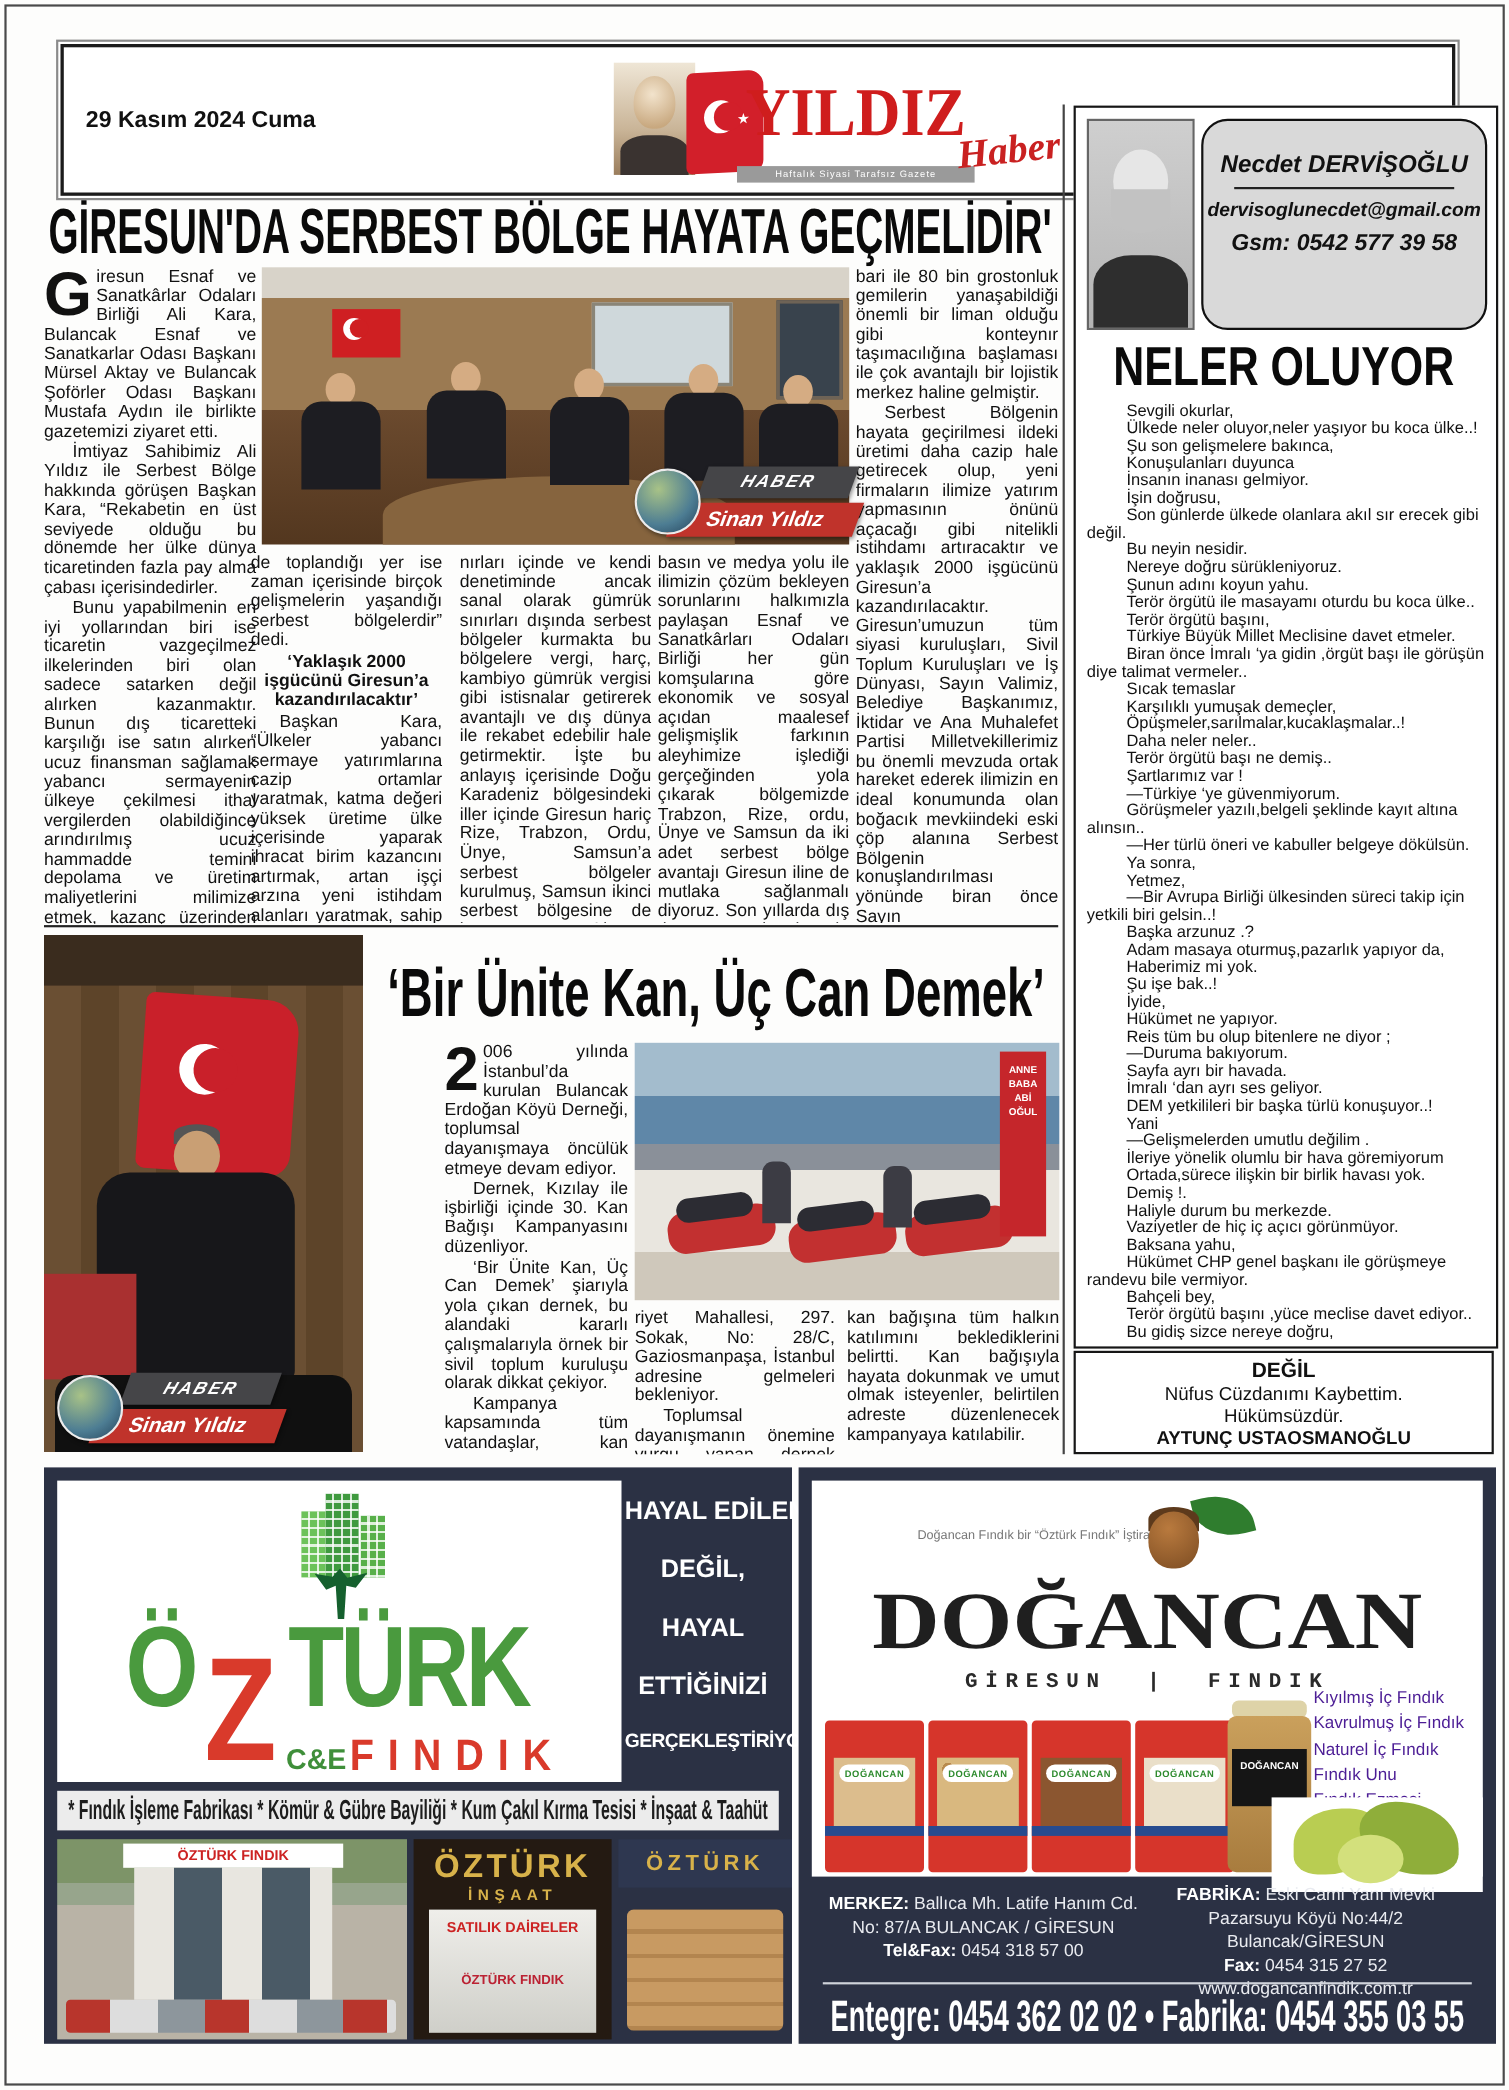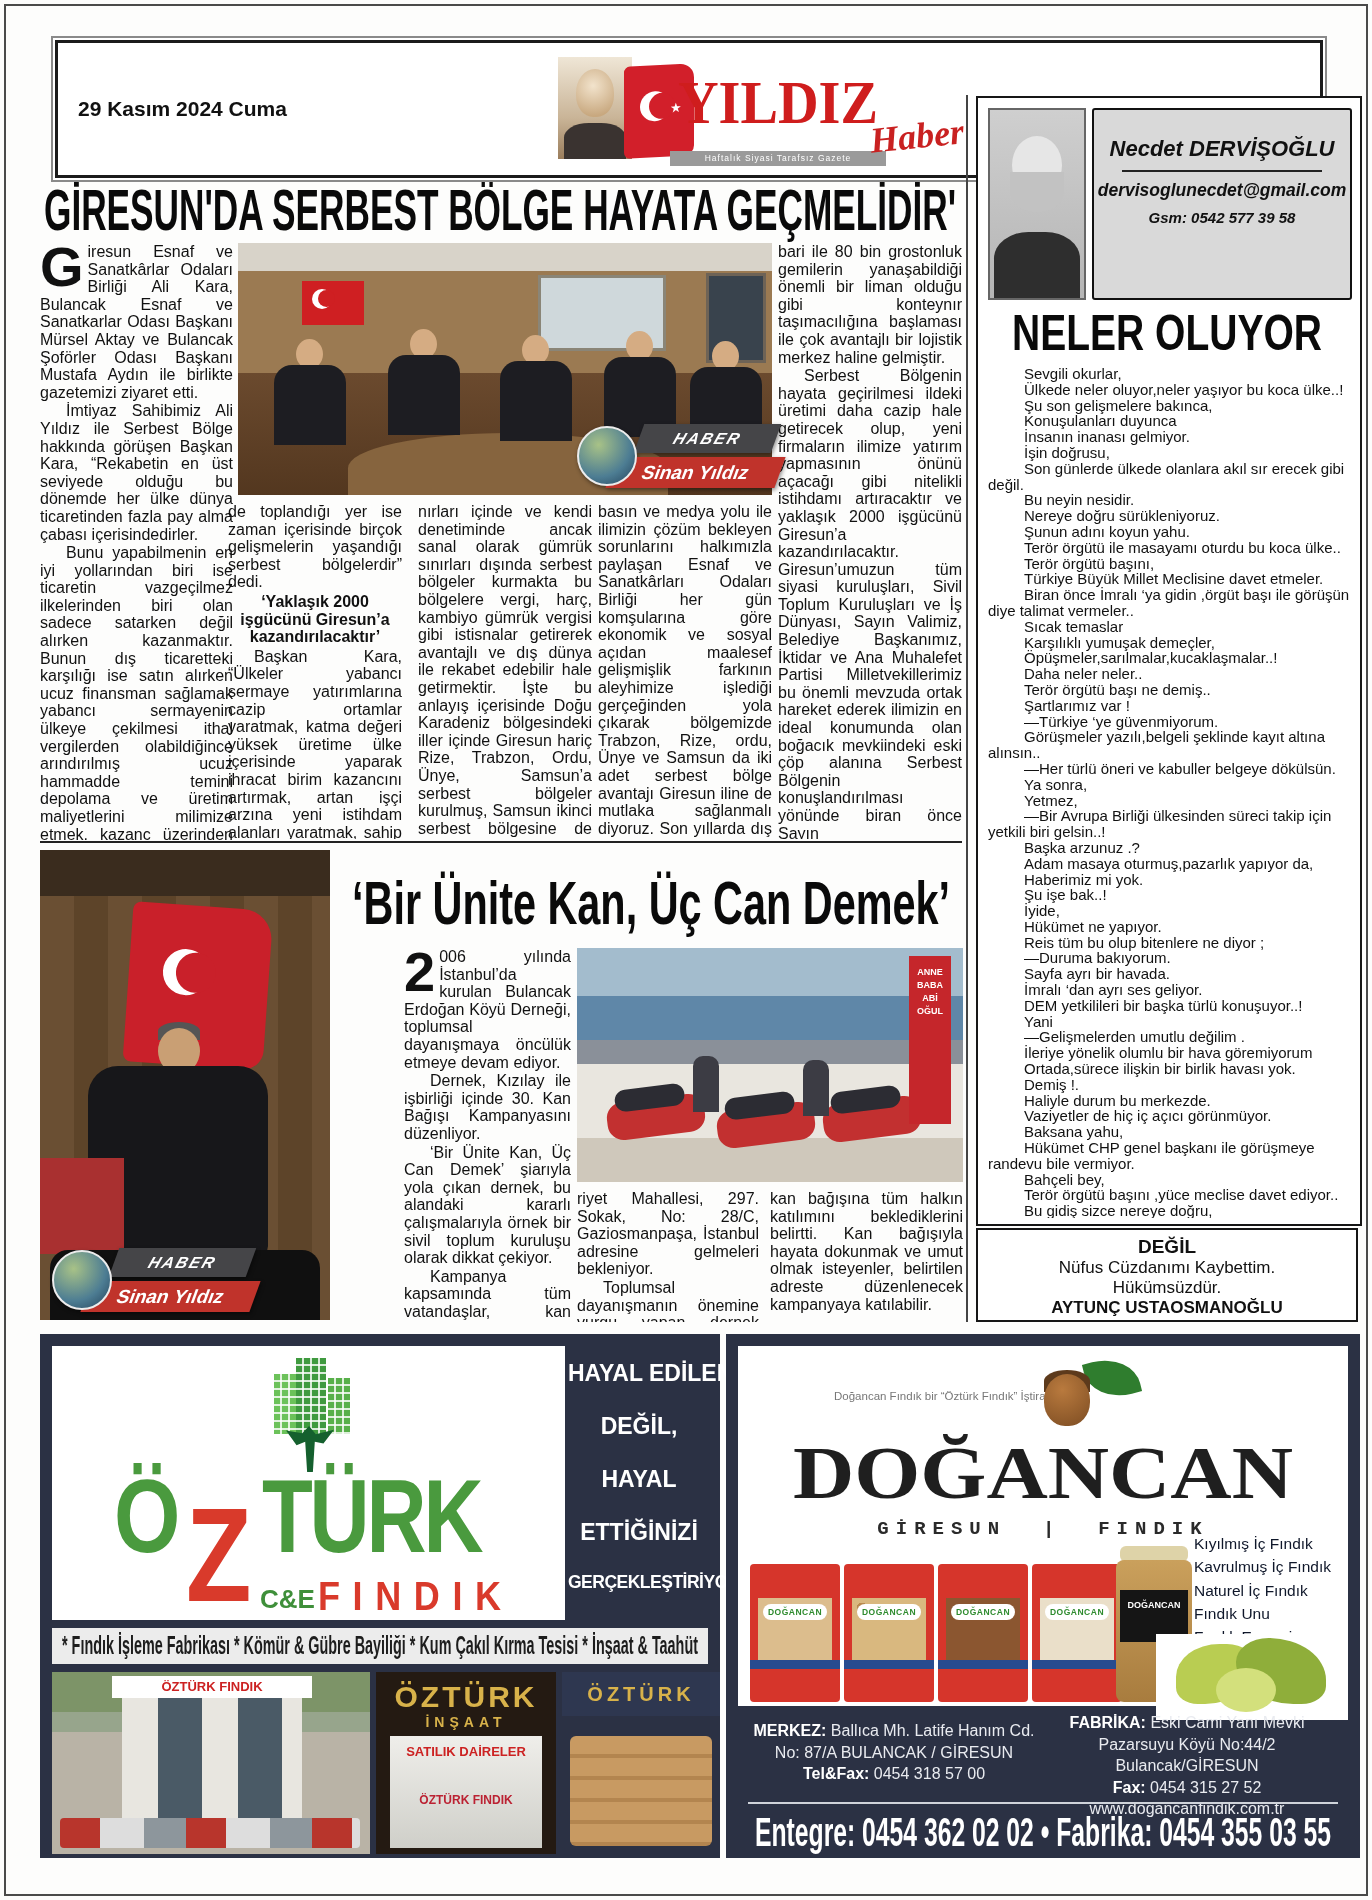--- a/index.html
+++ b/index.html
@@ -80,25 +80,25 @@
 
   
   .side-divider{left:966px;top:95px;width:2px;height:1227px;background:#444;}
   .side-box{left:976px;top:96px;width:382px;height:1126px;border:2px solid #161616;background:#fff;}
   .side-photo{position:absolute;left:10px;top:10px;width:94px;height:188px;border:2px solid #666;
               background:linear-gradient(#cfcfcf,#b5b5b5);}
   .sp-head{position:absolute;left:22px;top:26px;width:50px;height:58px;border-radius:50%;background:#e6e6e6;}
   .sp-beard{position:absolute;left:20px;top:62px;width:54px;height:40px;border-radius:0 0 50% 50%;background:#c2c2c2;}
   .sp-body{position:absolute;left:4px;bottom:0;width:86px;height:66px;border-radius:40% 40% 0 0;background:#2e2e2e;}
   .side-capsule{position:absolute;left:114px;top:10px;width:256px;height:188px;background:#d9d9d9;border:2px solid #111;
-                border-radius:3px;text-align:center;}
+                border-radius:24px;text-align:center;}
   .cap-name{margin-top:26px;font-size:22px;font-weight:bold;font-style:italic;}
   .cap-line{width:78%;height:2px;background:#222;margin:8px auto;}
   .cap-email{font-size:17.5px;font-weight:bold;font-style:italic;margin-top:6px;}
-  .cap-gsm{font-size:15px;font-weight:bold;font-style:italic;margin-top:8px;}
+  .cap-gsm{font-size:21px;font-weight:bold;font-style:italic;margin-top:8px;}
   .col-lines{position:absolute;left:10px;right:6px;top:268px;bottom:6px;overflow:hidden;
              font-size:15px;line-height:15.8px;}
   .col-lines p{margin:0;text-indent:36px;}
 
   .zayi-box{left:976px;top:1228px;width:382px;height:94px;border:2px solid #161616;background:#fff;
             text-align:center;padding-top:6px;box-sizing:border-box;}
   .zayi-title{font-weight:bold;font-size:19px;}
   .zayi-line{font-size:17px;}
   .zayi-sig{font-size:17px;font-weight:bold;}
 
@@ -152,21 +152,21 @@
   .dg-white{position:absolute;left:12px;top:12px;width:610px;height:360px;background:#fff;}
   .dg-partner{position:absolute;left:96px;top:44px;font-size:11.5px;color:#777;}
   .dg-nut{position:absolute;left:296px;top:10px;width:100px;height:74px;}
   .dg-nutbody{position:absolute;left:10px;top:18px;width:46px;height:52px;border-radius:50% 50% 46% 46%;
               background:radial-gradient(circle at 40% 30%,#b97a3e,#7c4c22);}
   .dg-nutcap{position:absolute;left:10px;top:14px;width:46px;height:22px;border-radius:50% 50% 0 0;background:#5d3a1c;}
   .dg-leaf{position:absolute;left:52px;top:2px;width:52px;height:40px;background:#2f7d2e;border-radius:0 80% 0 80%;
            transform:rotate(-14deg);}
   .dg-sub{position:absolute;left:0;top:172px;width:610px;text-align:center;font-weight:bold;font-size:19px;
           letter-spacing:7px;color:#2a2a2a;font-family:Liberation Mono, monospace;}
-  .dg-products{position:absolute;left:456px;top:186px;width:152px;font-size:15.5px;line-height:1.5;color:#0f172a;}
+  .dg-products{position:absolute;left:456px;top:186px;width:152px;font-size:15.5px;line-height:1.5;color:#4c1d95;}
   .dg-products div{white-space:nowrap;}
   .bag{position:absolute;top:218px;width:90px;height:138px;background:#d6352b;border-radius:4px;}
   .bag .winw{position:absolute;left:8px;top:34px;width:74px;height:62px;background:#dcbd8d;}
   .bag.k2 .winw{background:radial-gradient(circle 6px at 10px 10px,#b98a4e 90%,#d9b87f 92%),#d9b87f;}
   .bag.k3 .winw{background:#8b5630;}
   .bag.k4 .winw{background:#eadfc9;}
   .bag .blue{position:absolute;left:0;top:96px;width:100%;height:9px;background:#274b8f;}
   .bag .lbl{position:absolute;left:13px;top:40px;width:64px;height:16px;background:#fff;border-radius:8px;
             color:#2e8b2e;font-weight:bold;font-size:8.5px;text-align:center;line-height:16px;letter-spacing:.5px;}
   .jar{position:absolute;left:378px;top:200px;width:76px;height:156px;}

